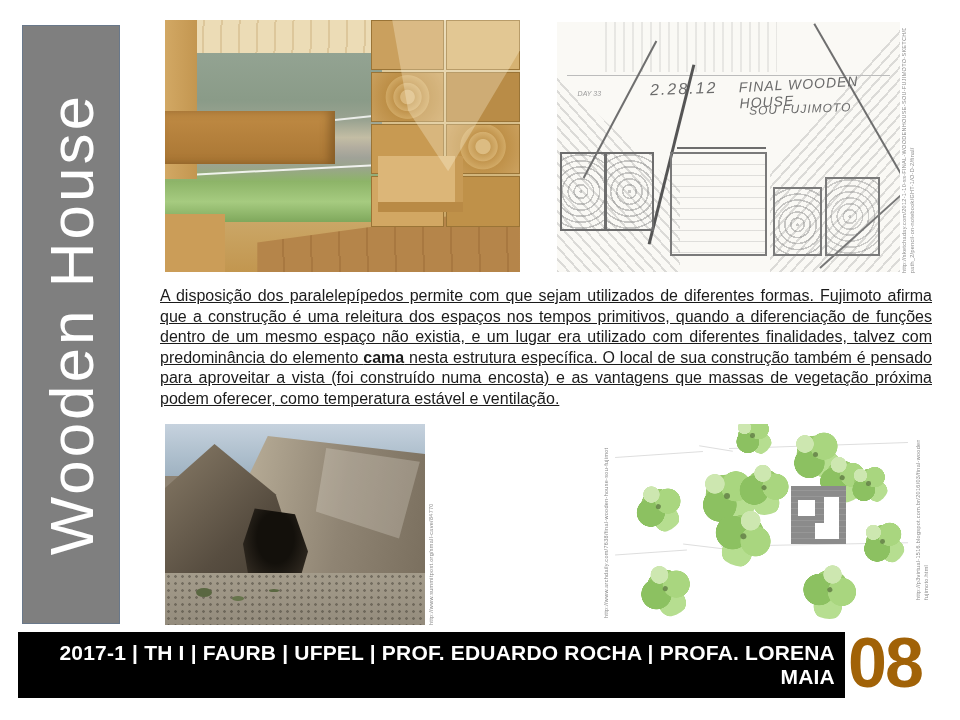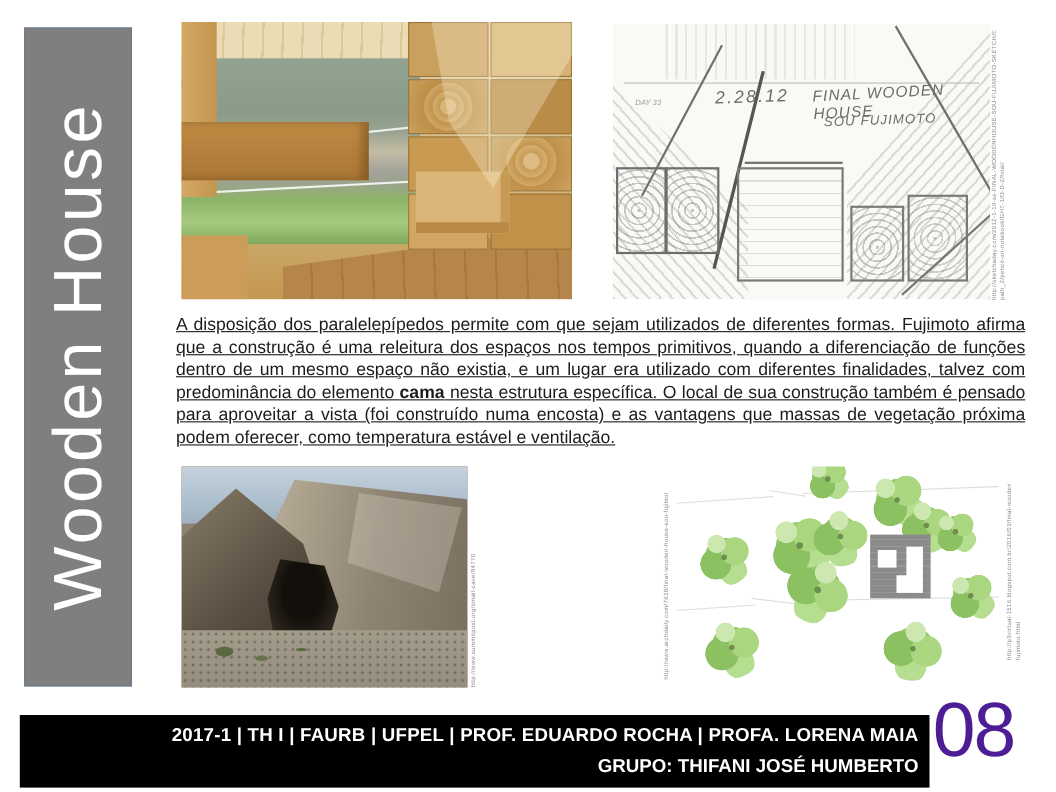--- a/index.html
+++ b/index.html
@@ -49,25 +49,25 @@
          radial-gradient(circle at 72% 70%,#b6de90 0 24%,rgba(0,0,0,0) 25%),
          radial-gradient(circle at 50% 50%,#9bcb6f 0 46%,rgba(0,0,0,0) 47%);}
   .tree::after{content:"";position:absolute;left:46%;top:46%;width:10%;height:10%;
         border-radius:50%;background:#5f7a44;opacity:.8;}
   .building{position:absolute;left:176px;top:62px;width:55px;height:58px;
         background:repeating-linear-gradient(0deg,#8b8b8b 0 5px,#979797 5px 6px);}
   .cutout{position:absolute;background:#ffffff;}
 
   
   .footer{position:absolute;left:18px;top:632px;width:827px;height:66px;background:#000000;
-          color:#ffffff;font-weight:bold;font-size:17px;text-align:right;
-          box-sizing:border-box;padding:9px 10px 0 10px;margin-top:18px;}
+          color:#ffffff;font-weight:bold;font-size:21px;text-align:right;
+          box-sizing:border-box;padding:9px 10px 0 10px;}
   .footer .l1{margin-bottom:8px;letter-spacing:.2px;}
   .pagenum{position:absolute;left:848px;top:630px;width:100px;height:70px;
-           color:#4c1d95;font-size:70px;font-weight:normal;letter-spacing:-2px;line-height:66px;}
+           color:#a16207;font-size:70px;font-weight:bold;letter-spacing:-2px;line-height:66px;}
 </style>
 </head>
 <body>
 
 <div class="slide">
 
   <div class="sidebar">
     <div class="sidebar-title">Wooden House</div>
   </div>
 

